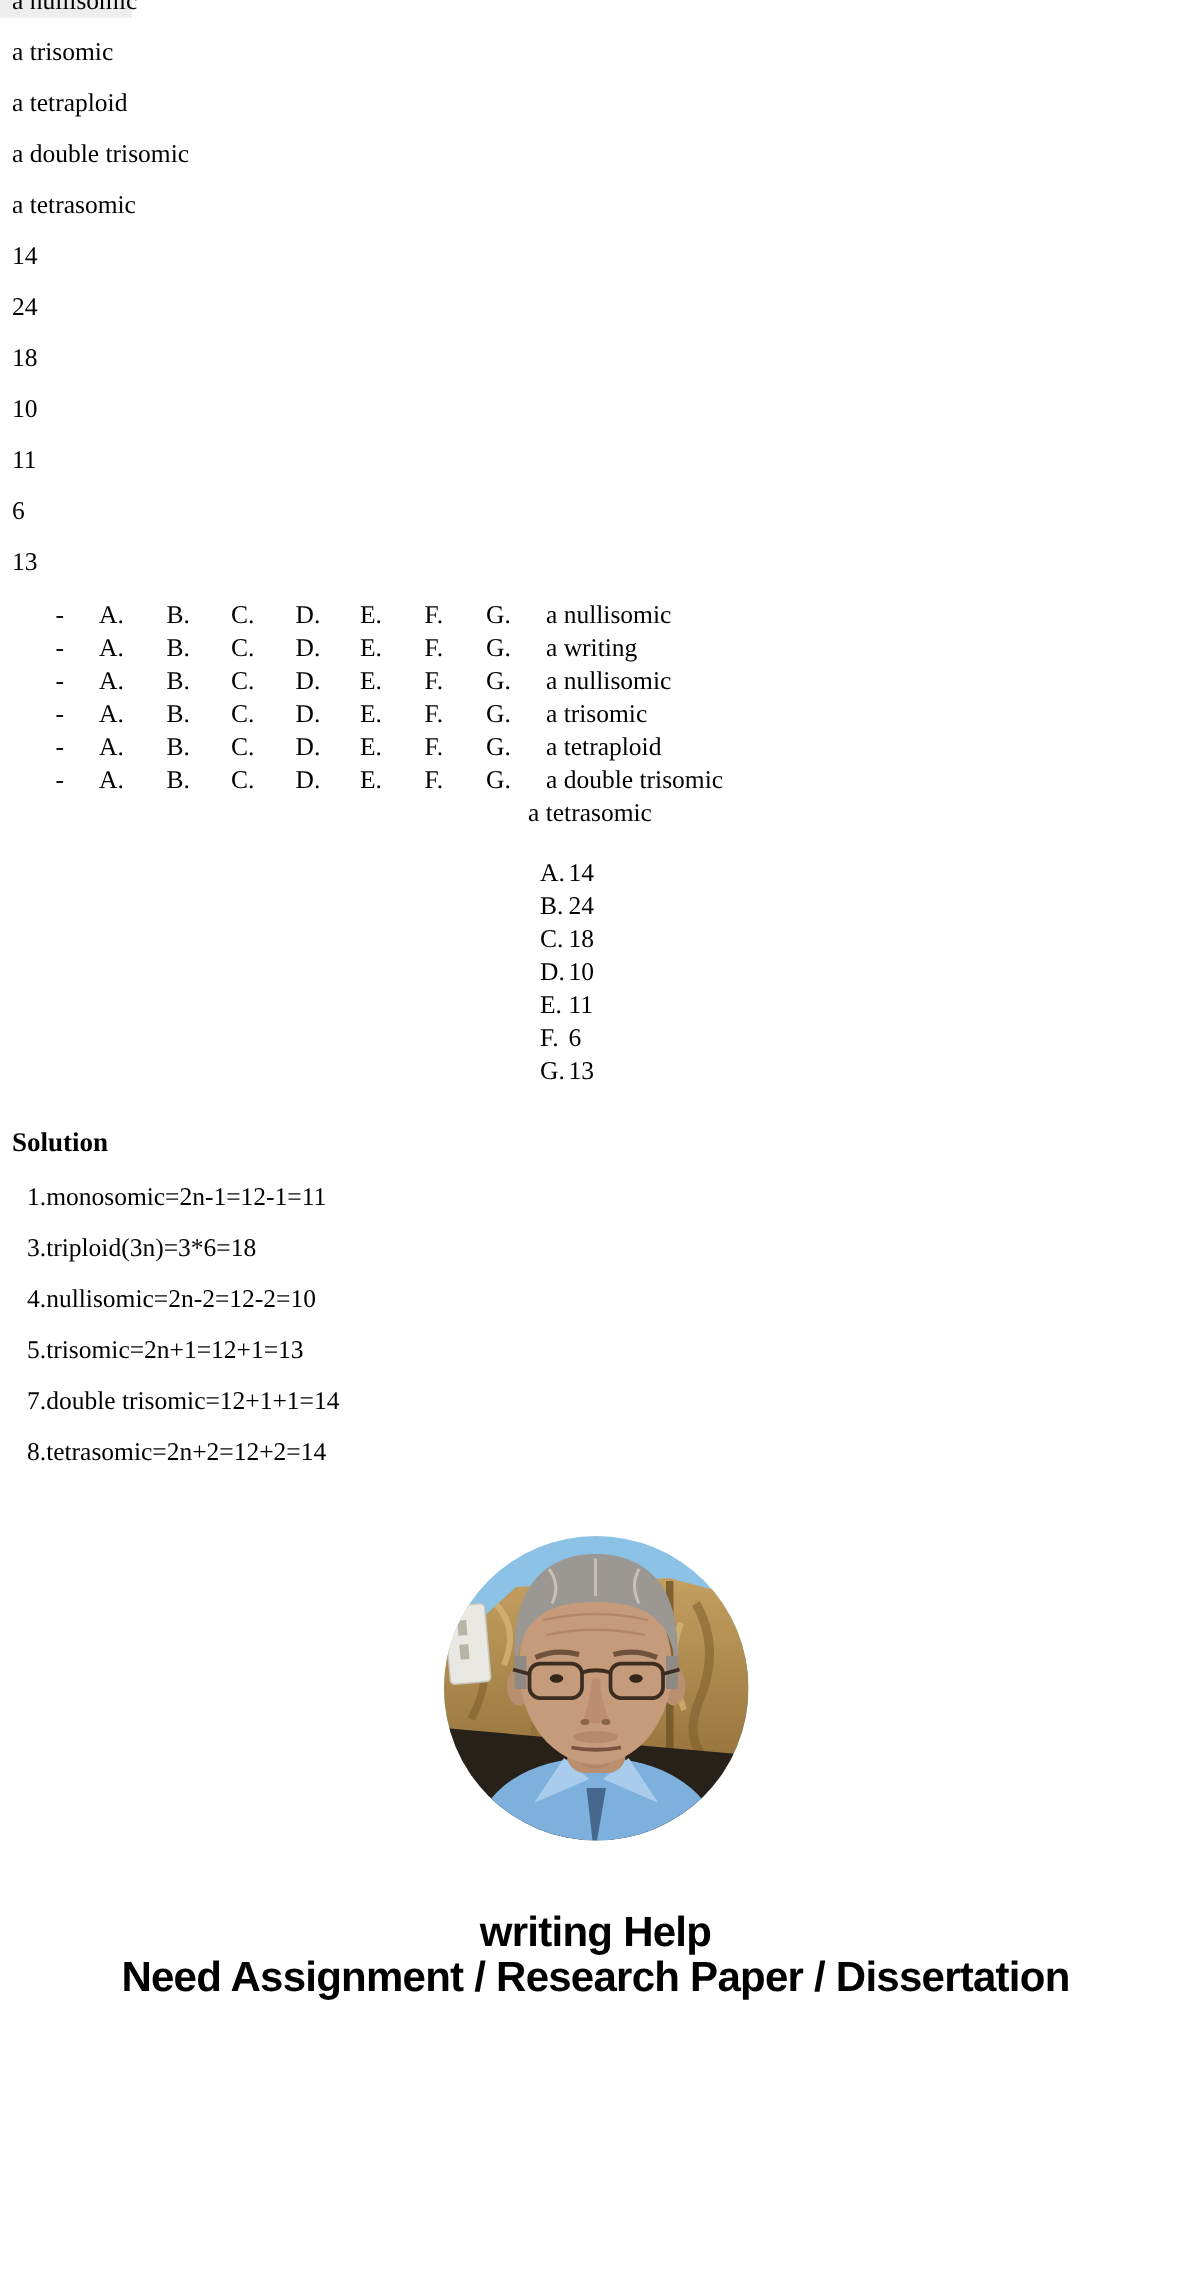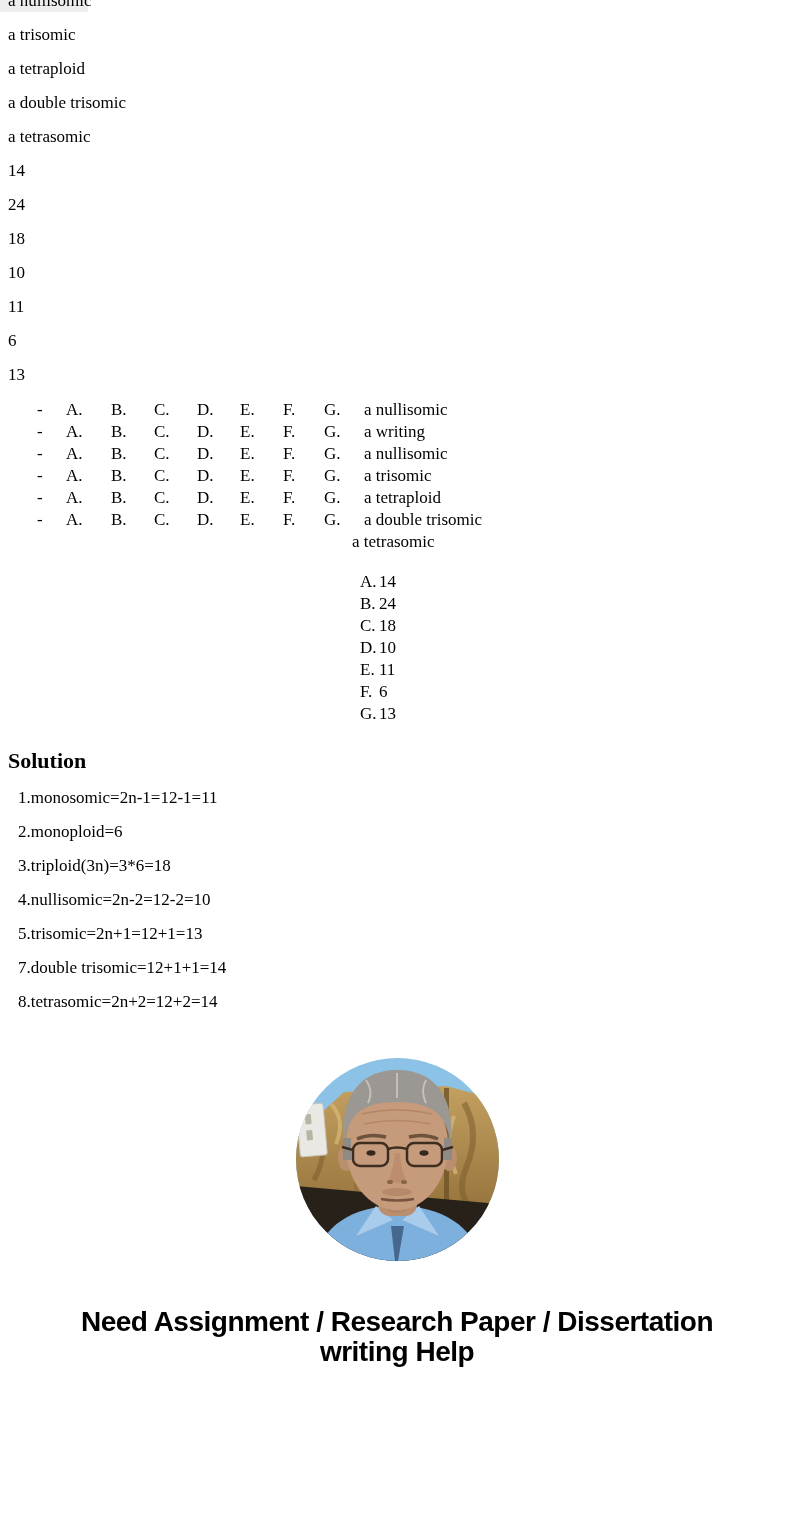--- a/index.html
+++ b/index.html
@@ -32,21 +32,21 @@
   }
   .mrow.extra{display:block;padding-left:352px;}
 
   
   .options{margin-top:18px;padding-left:360px;}
   .orow{display:grid;grid-template-columns:19px auto;height:22px;line-height:22px;}
 
   
   .solution-heading{
     margin:25px 0 0 0;padding-left:8px;
-    font-size:22px;font-weight:bold;line-height:22px;
+    font-size:18px;font-weight:bold;line-height:22px;
   }
   .steps p{margin:0 0 14px 0;padding-left:18px;line-height:20px;}
   .steps p:first-child{margin-top:16px;}
 
   
   .avatar-wrap{width:203px;height:203px;margin:46px auto 0 auto;}
   .avatar-wrap svg{display:block;}
 
   
   .footer{
@@ -178,21 +178,20 @@
       </div>
       <div class="orow">
         <span>G.</span>
         <span>13</span>
       </div>
     </section>
 
     <h2 class="solution-heading">Solution</h2>
     <section class="steps">
       <p>1.monosomic=2n-1=12-1=11</p>
-      <p>2.monoploid=6</p>
       <p>3.triploid(3n)=3*6=18</p>
       <p>4.nullisomic=2n-2=12-2=10</p>
       <p>5.trisomic=2n+1=12+1=13</p>
       <p>7.double trisomic=12+1+1=14</p>
       <p>8.tetrasomic=2n+2=12+2=14</p>
     </section>
 
     <div class="avatar-wrap">
       <svg width="203" height="203" viewBox="0 0 203 203">
         <defs>
@@ -262,17 +261,17 @@
           <ellipse cx="94" cy="124" rx="3" ry="2" fill="#8a6448"></ellipse>
           <ellipse cx="108" cy="124" rx="3" ry="2" fill="#8a6448"></ellipse>
           <ellipse cx="101" cy="134" rx="15" ry="4" fill="#a57653" opacity="0.45"></ellipse>
           <path d="M85,141 Q101,144 118,141" stroke="#7a5340" stroke-width="2.5" fill="none"></path>
           <path d="M92,152 Q101,156 110,152" stroke="#ab7f5f" stroke-width="1.5" fill="none" opacity="0.6"></path>
         </g>
       </svg>
     </div>
 
     <footer class="footer">
+      <div>writing Help</div>
       <div>Need Assignment / Research Paper / Dissertation</div>
-      <div>writing Help</div>
     </footer>
   </div>
 </div>
 
 </body></html>

